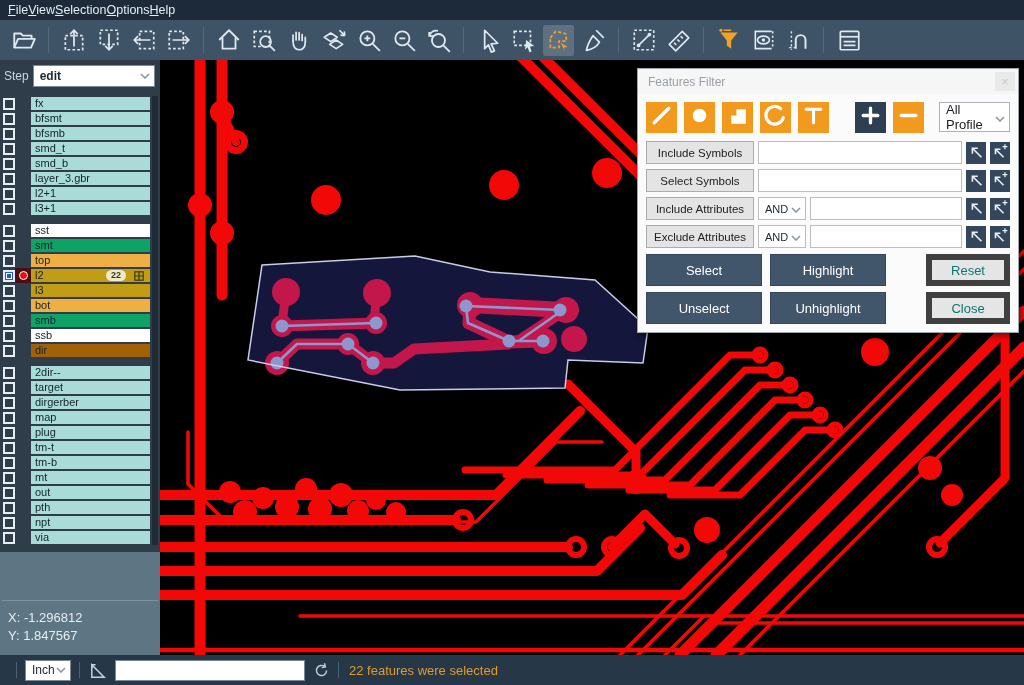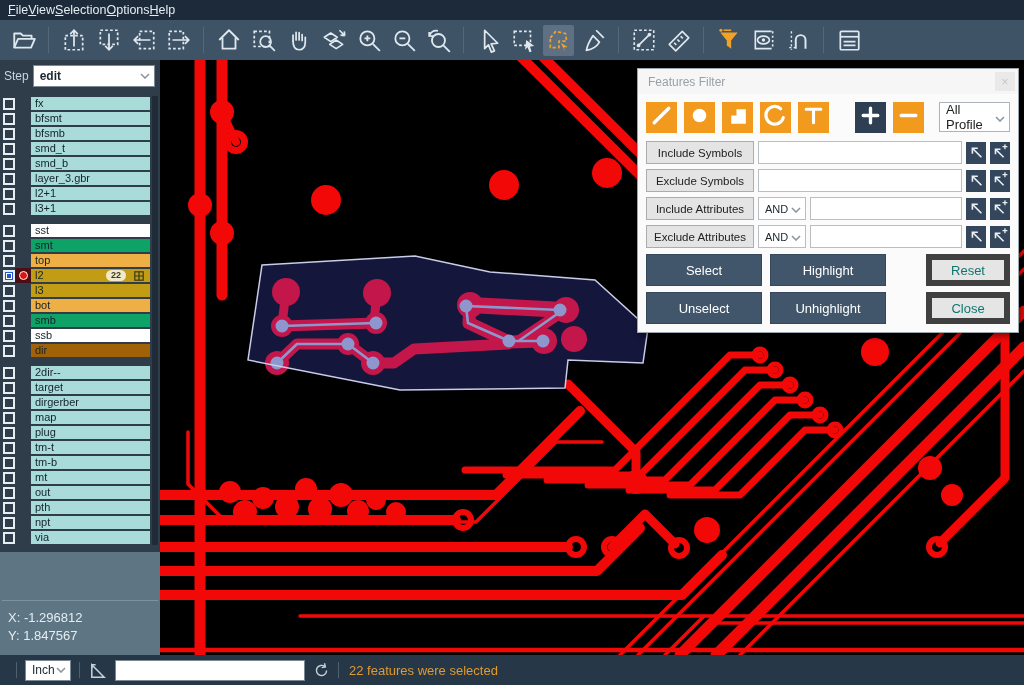--- a/index.html
+++ b/index.html
@@ -655,21 +655,21 @@
               </div>
               <div class="sq-btn">
                 <span><svg width="18" height="18" viewBox="0 0 20 20" fill="none" stroke="currentColor" stroke-width="1.8">
                     <path d="M14,17 L5,8"></path>
                     <polyline points="5,13.5 5,8 10.5,8"></polyline>
                     <path d="M15.5,2.5 V8 M12.8,5.2 H18.2" stroke-width="1.4"></path>
                   </svg></span>
               </div>
             </div>
             <div class="f-row">
-              <button class="row-label">Exclude Symbols</button>
+              <button class="row-label">Select Symbols</button>
               <input class="txt" style="">
               <div class="sq-btn">
                 <span><svg width="18" height="18" viewBox="0 0 20 20" fill="none" stroke="currentColor" stroke-width="1.8">
                     <path d="M16,17 L6,7"></path>
                     <polyline points="6,13 6,7 12,7"></polyline>
                   </svg></span>
               </div>
               <div class="sq-btn">
                 <span><svg width="18" height="18" viewBox="0 0 20 20" fill="none" stroke="currentColor" stroke-width="1.8">
                     <path d="M14,17 L5,8"></path>

